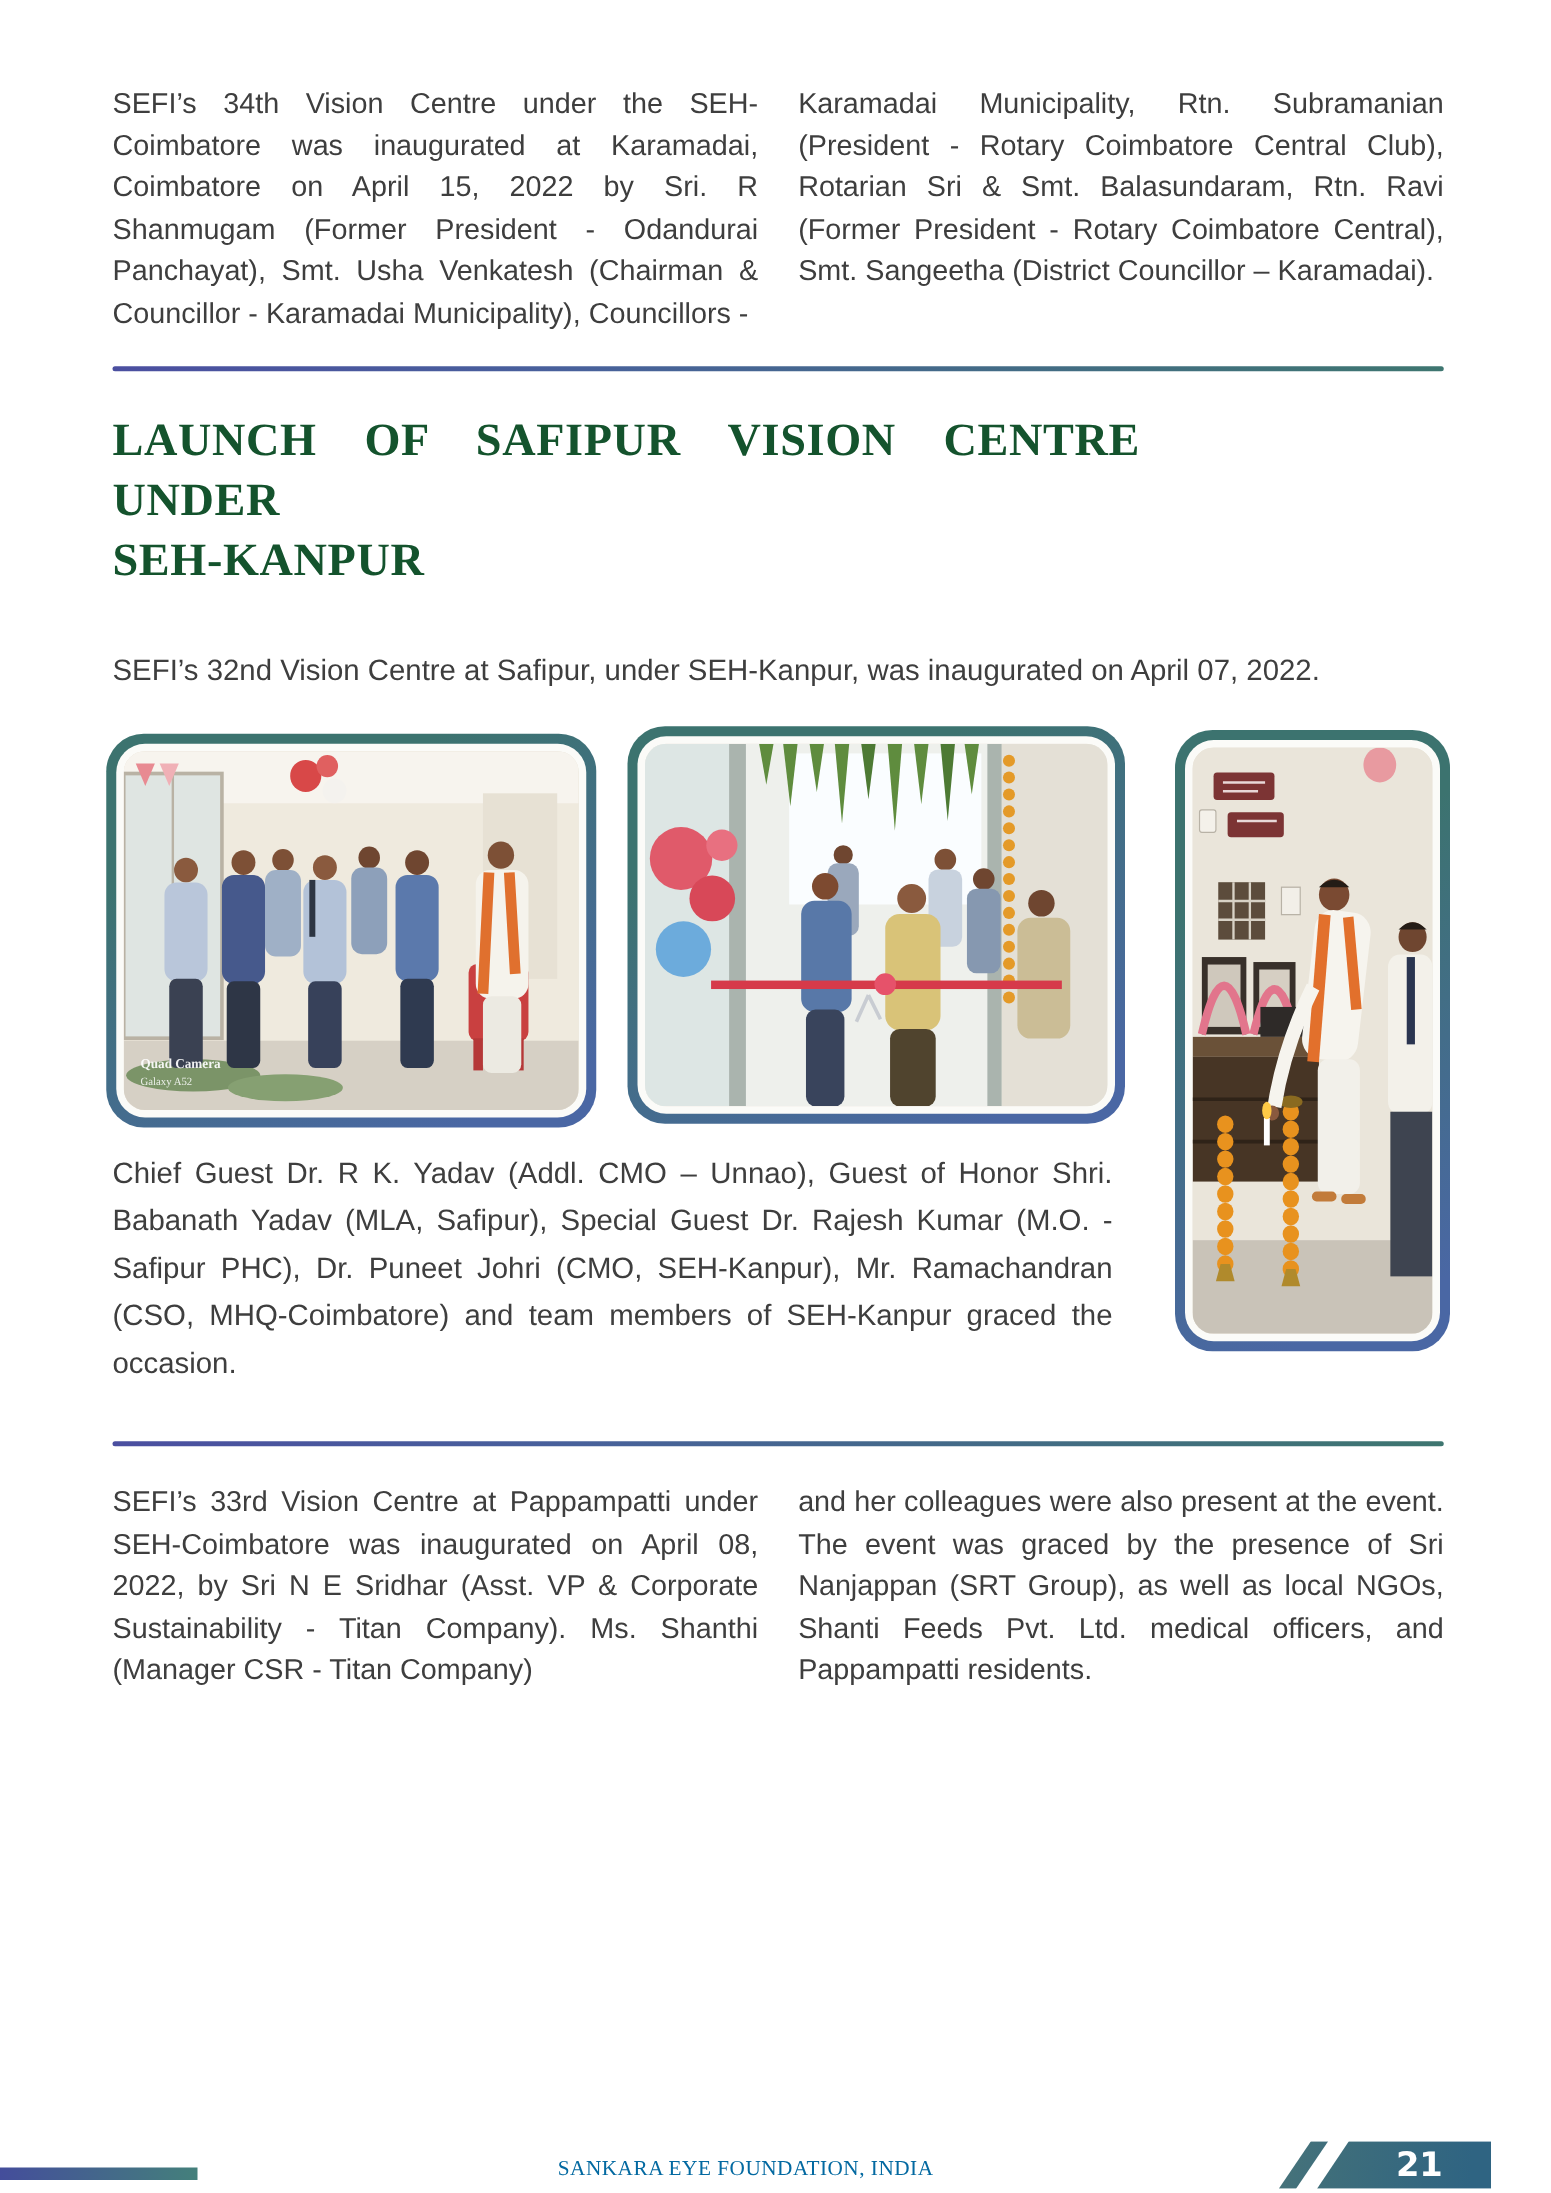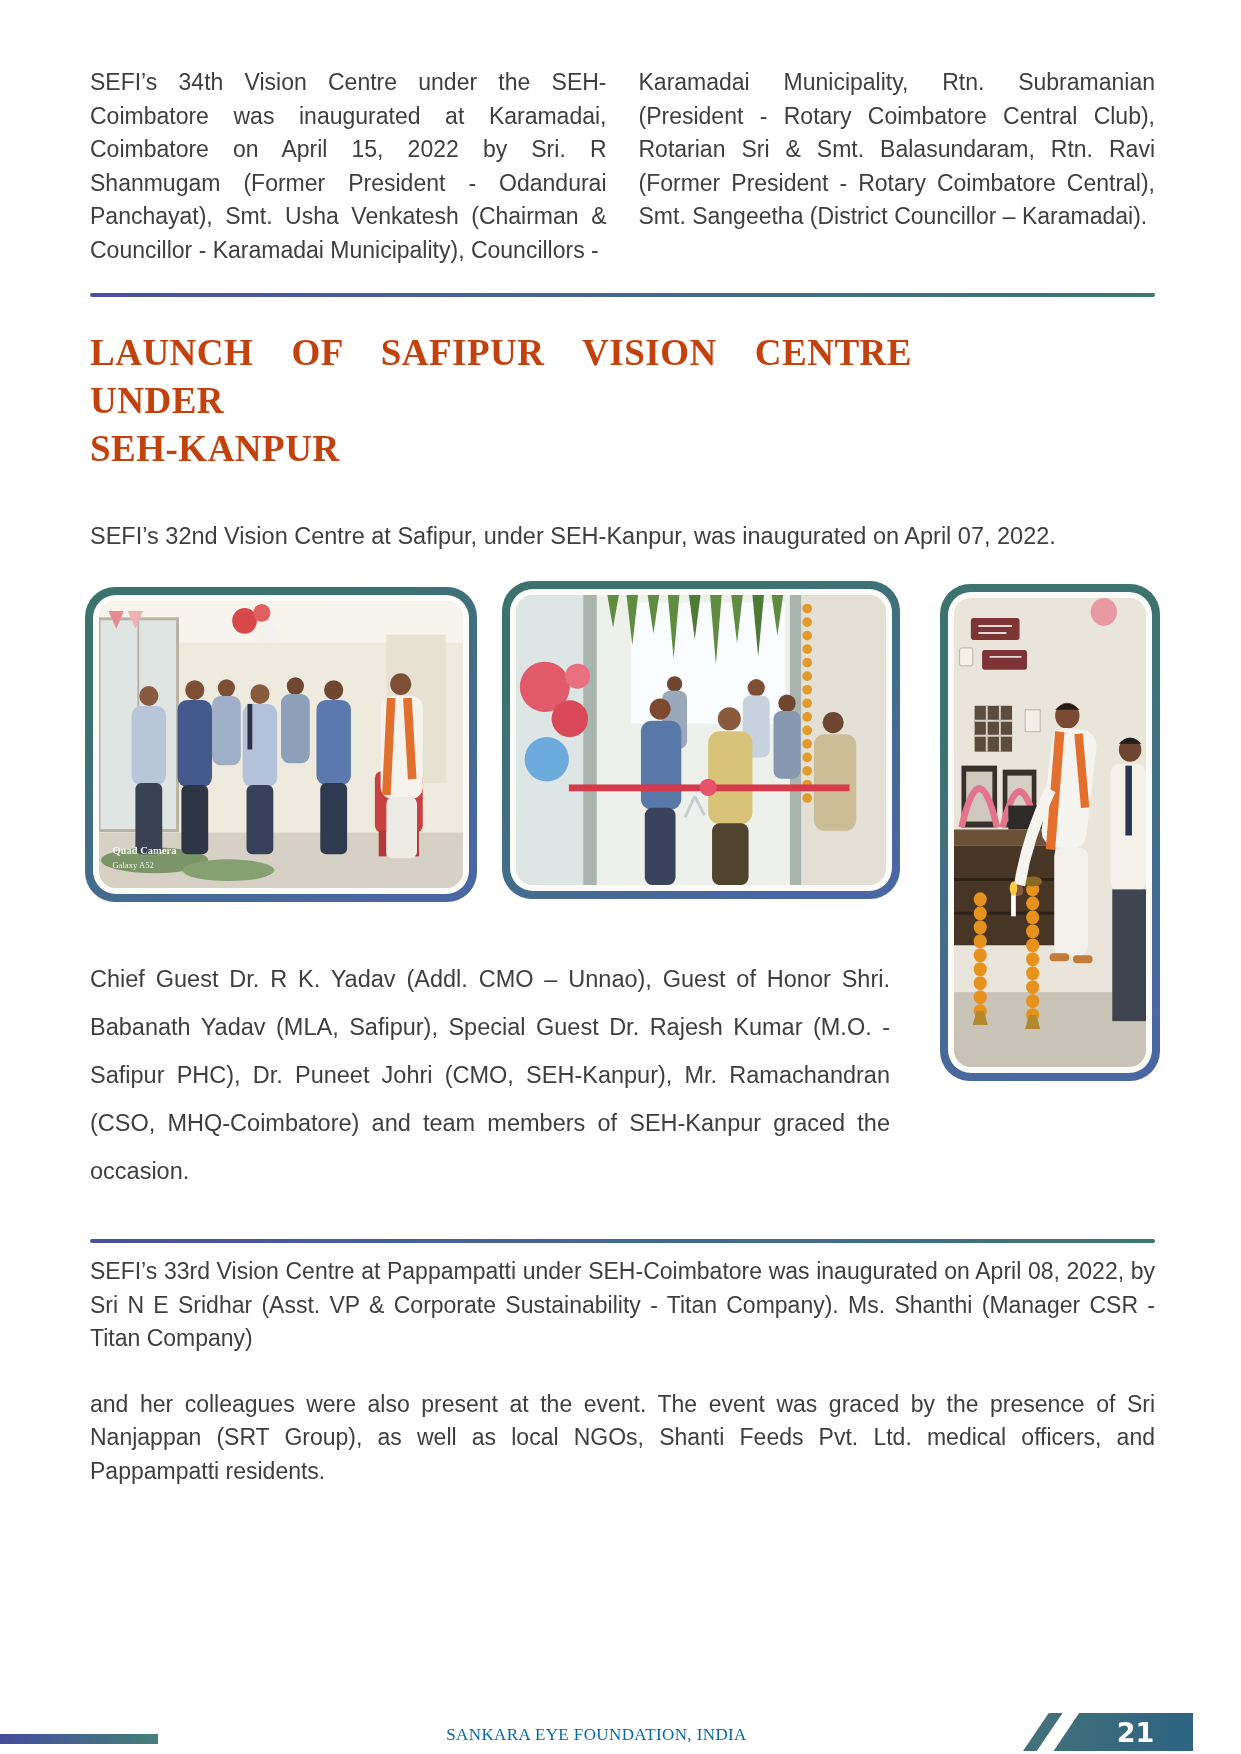--- a/index.html
+++ b/index.html
@@ -44,21 +44,21 @@
     margin-top: 26px;
     height: 4px;
     width: 1065px;
     background: linear-gradient(90deg, #4B4FA0 0%, #48619B 35%, #3E7670 100%);
     border-radius: 2px;
   }
   .divider-2 { margin-top: 44px; }
 
   .section-heading {
     margin-top: 32px;
-    color: #c2410c;
+    color: #14532d;
     font-family: "Liberation Serif", serif;
     font-weight: 700;
     font-size: 37px;
     line-height: 48px;
     letter-spacing: 0.5px;
   }
   .heading-w1 { width: 822px; }
   .heading-w2 { width: 1065px; }
   .justify-line { text-align: justify; text-align-last: justify; }
 
@@ -92,25 +92,24 @@
   }
   .frame-photo svg { display:block; width:100%; height:100%; }
   .frame-1 { left: -5px; top: 6px;  width: 392px; height: 315px; }
   .frame-2 { left: 412px; top: 0;   width: 398px; height: 318px; }
   .frame-3 { left: 850px; top: 3px; width: 220px; height: 497px; }
 
   .caption {
     width: 800px;
     text-align: justify;
     font-size: 23.5px;
-    line-height: 48px;
-    margin-top: 36px;
-  }
-
-  .bottom-cols { margin-top: 12px; flex-direction: column; }
+    line-height: 38px;
+  }
+
+  .bottom-cols { margin-top: 28px; }
 
   
   .footer-rule {
     position: absolute; left: 0; bottom: 10px;
     width: 158px; height: 10px;
     background: linear-gradient(90deg, #444D9B 0%, #44807B 100%);
   }
   .footer-org {
     position: absolute; left: 0; right: 0; bottom: 9px;
     text-align: center;

